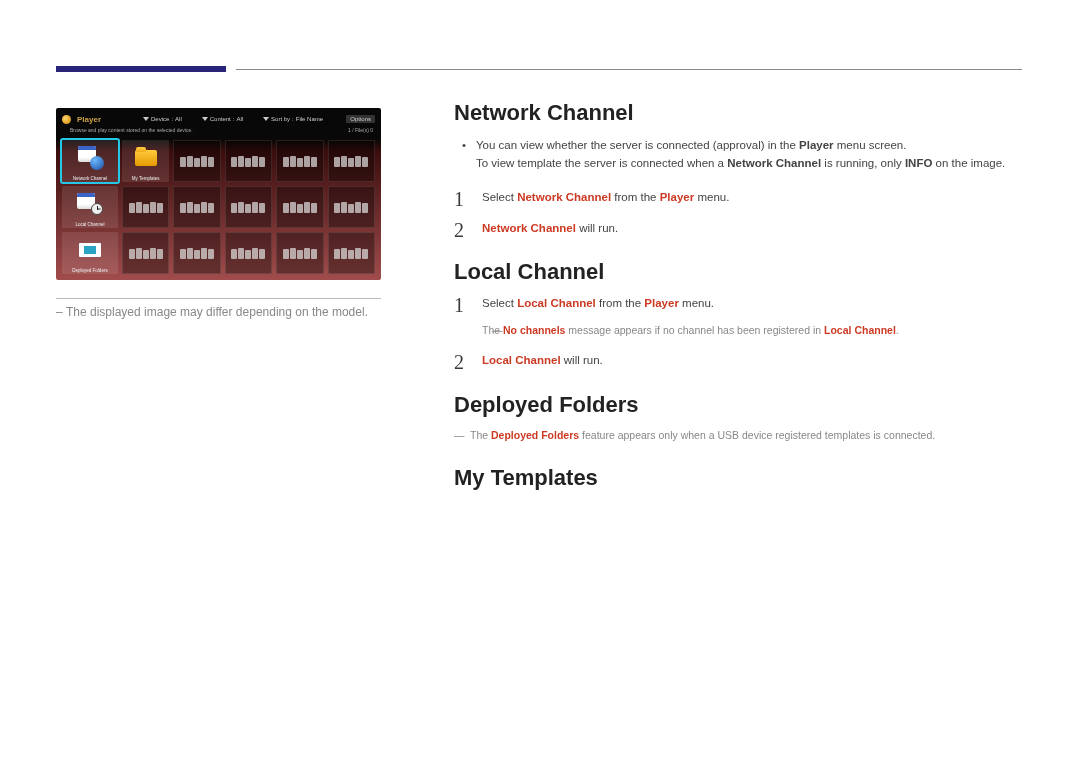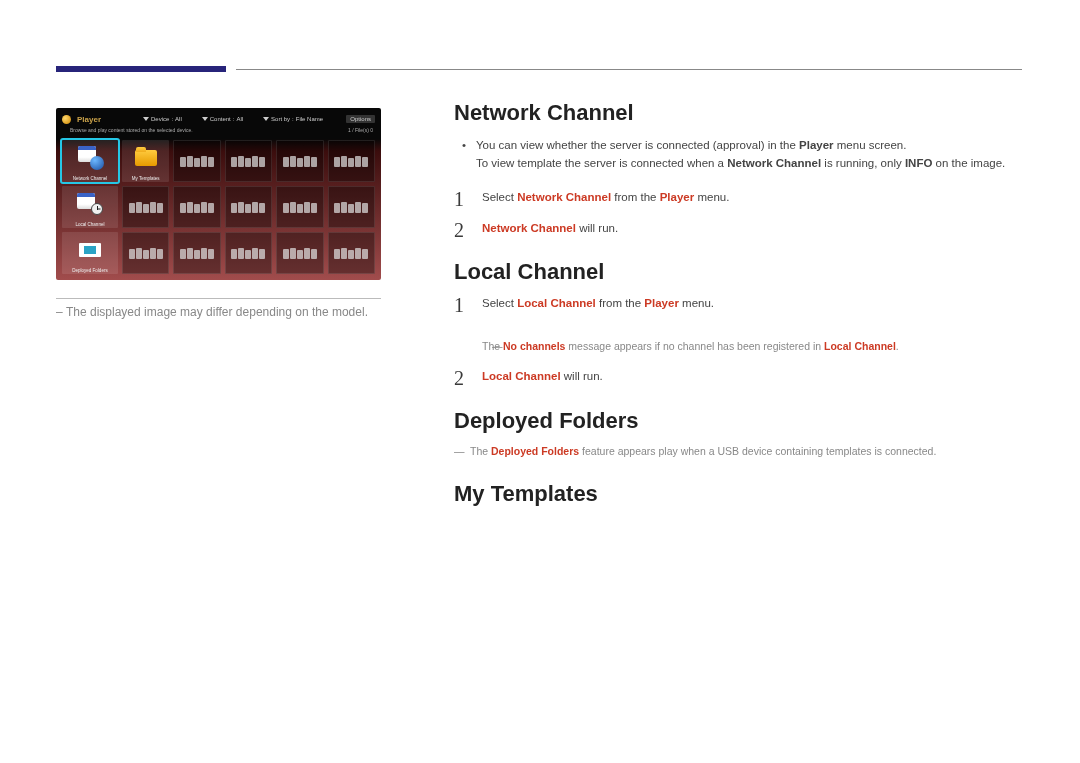--- a/index.html
+++ b/index.html
@@ -486,34 +486,34 @@
         <span class="red">Network Channel</span><span> will run.</span>
       </li>
     </ol>
   </div>
 
   <div class="section-block">
     <h2 class="section-title">Local Channel</h2>
     <ol class="steps">
       <li>
         <span>Select </span><span class="red">Local Channel</span><span> from the </span><span class="red">Player</span><span> menu.</span>
-        <div class="dash-note" style="padding-left:0;margin-top:26px;margin-bottom:0">
+        <div class="dash-note" style="padding-left:0;margin-top:10px;margin-bottom:0">
           <span>The </span><span class="red">No channels</span><span> message appears if no channel has been registered in </span><span class="red">Local Channel</span><span>.</span>
         </div>
       </li>
       <li>
         <span class="red">Local Channel</span><span> will run.</span>
       </li>
     </ol>
   </div>
 
   <div class="section-block">
     <h2 class="section-title">Deployed Folders</h2>
     <div class="standalone-dash">
-      <span>The </span><span class="red">Deployed Folders</span><span> feature appears play when a USB device containing templates is connected.</span>
+      <span>The </span><span class="red">Deployed Folders</span><span> feature appears only when a USB device registered templates is connected.</span>
     </div>
   </div>
 
   <div class="section-block">
     <h2 class="section-title">My Templates</h2>
   </div>
 
 </div>
 
 </body></html>

